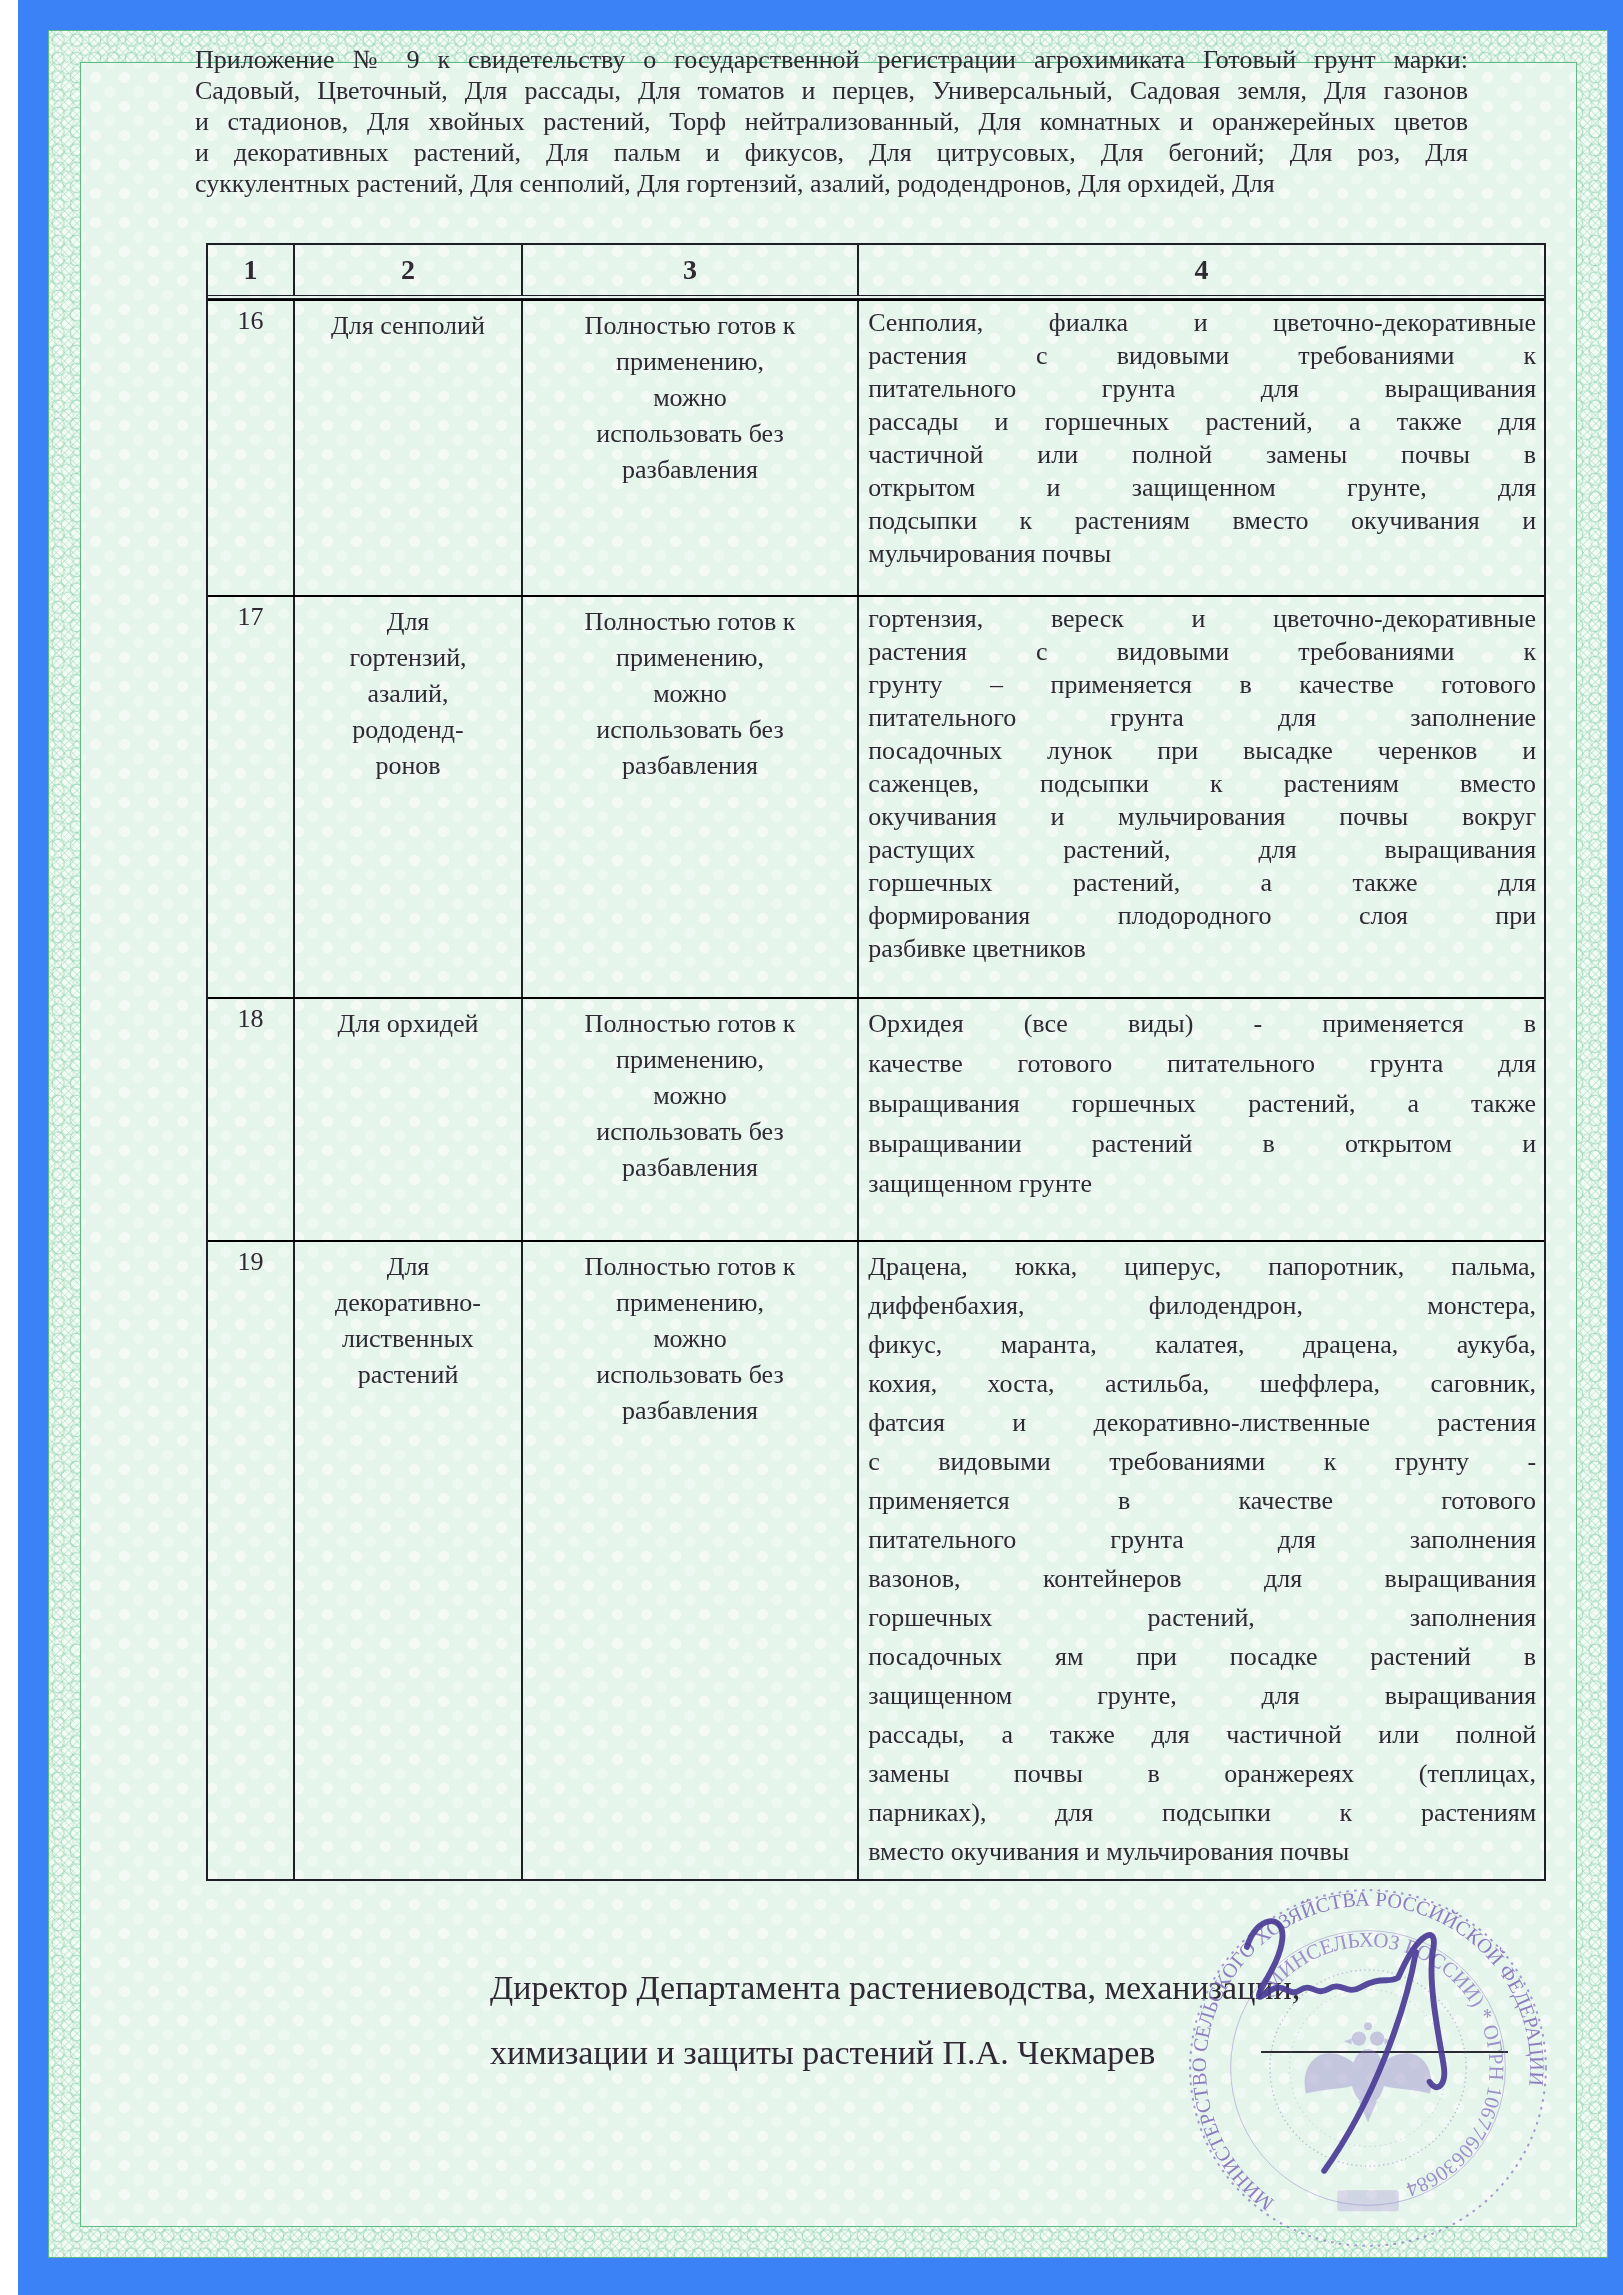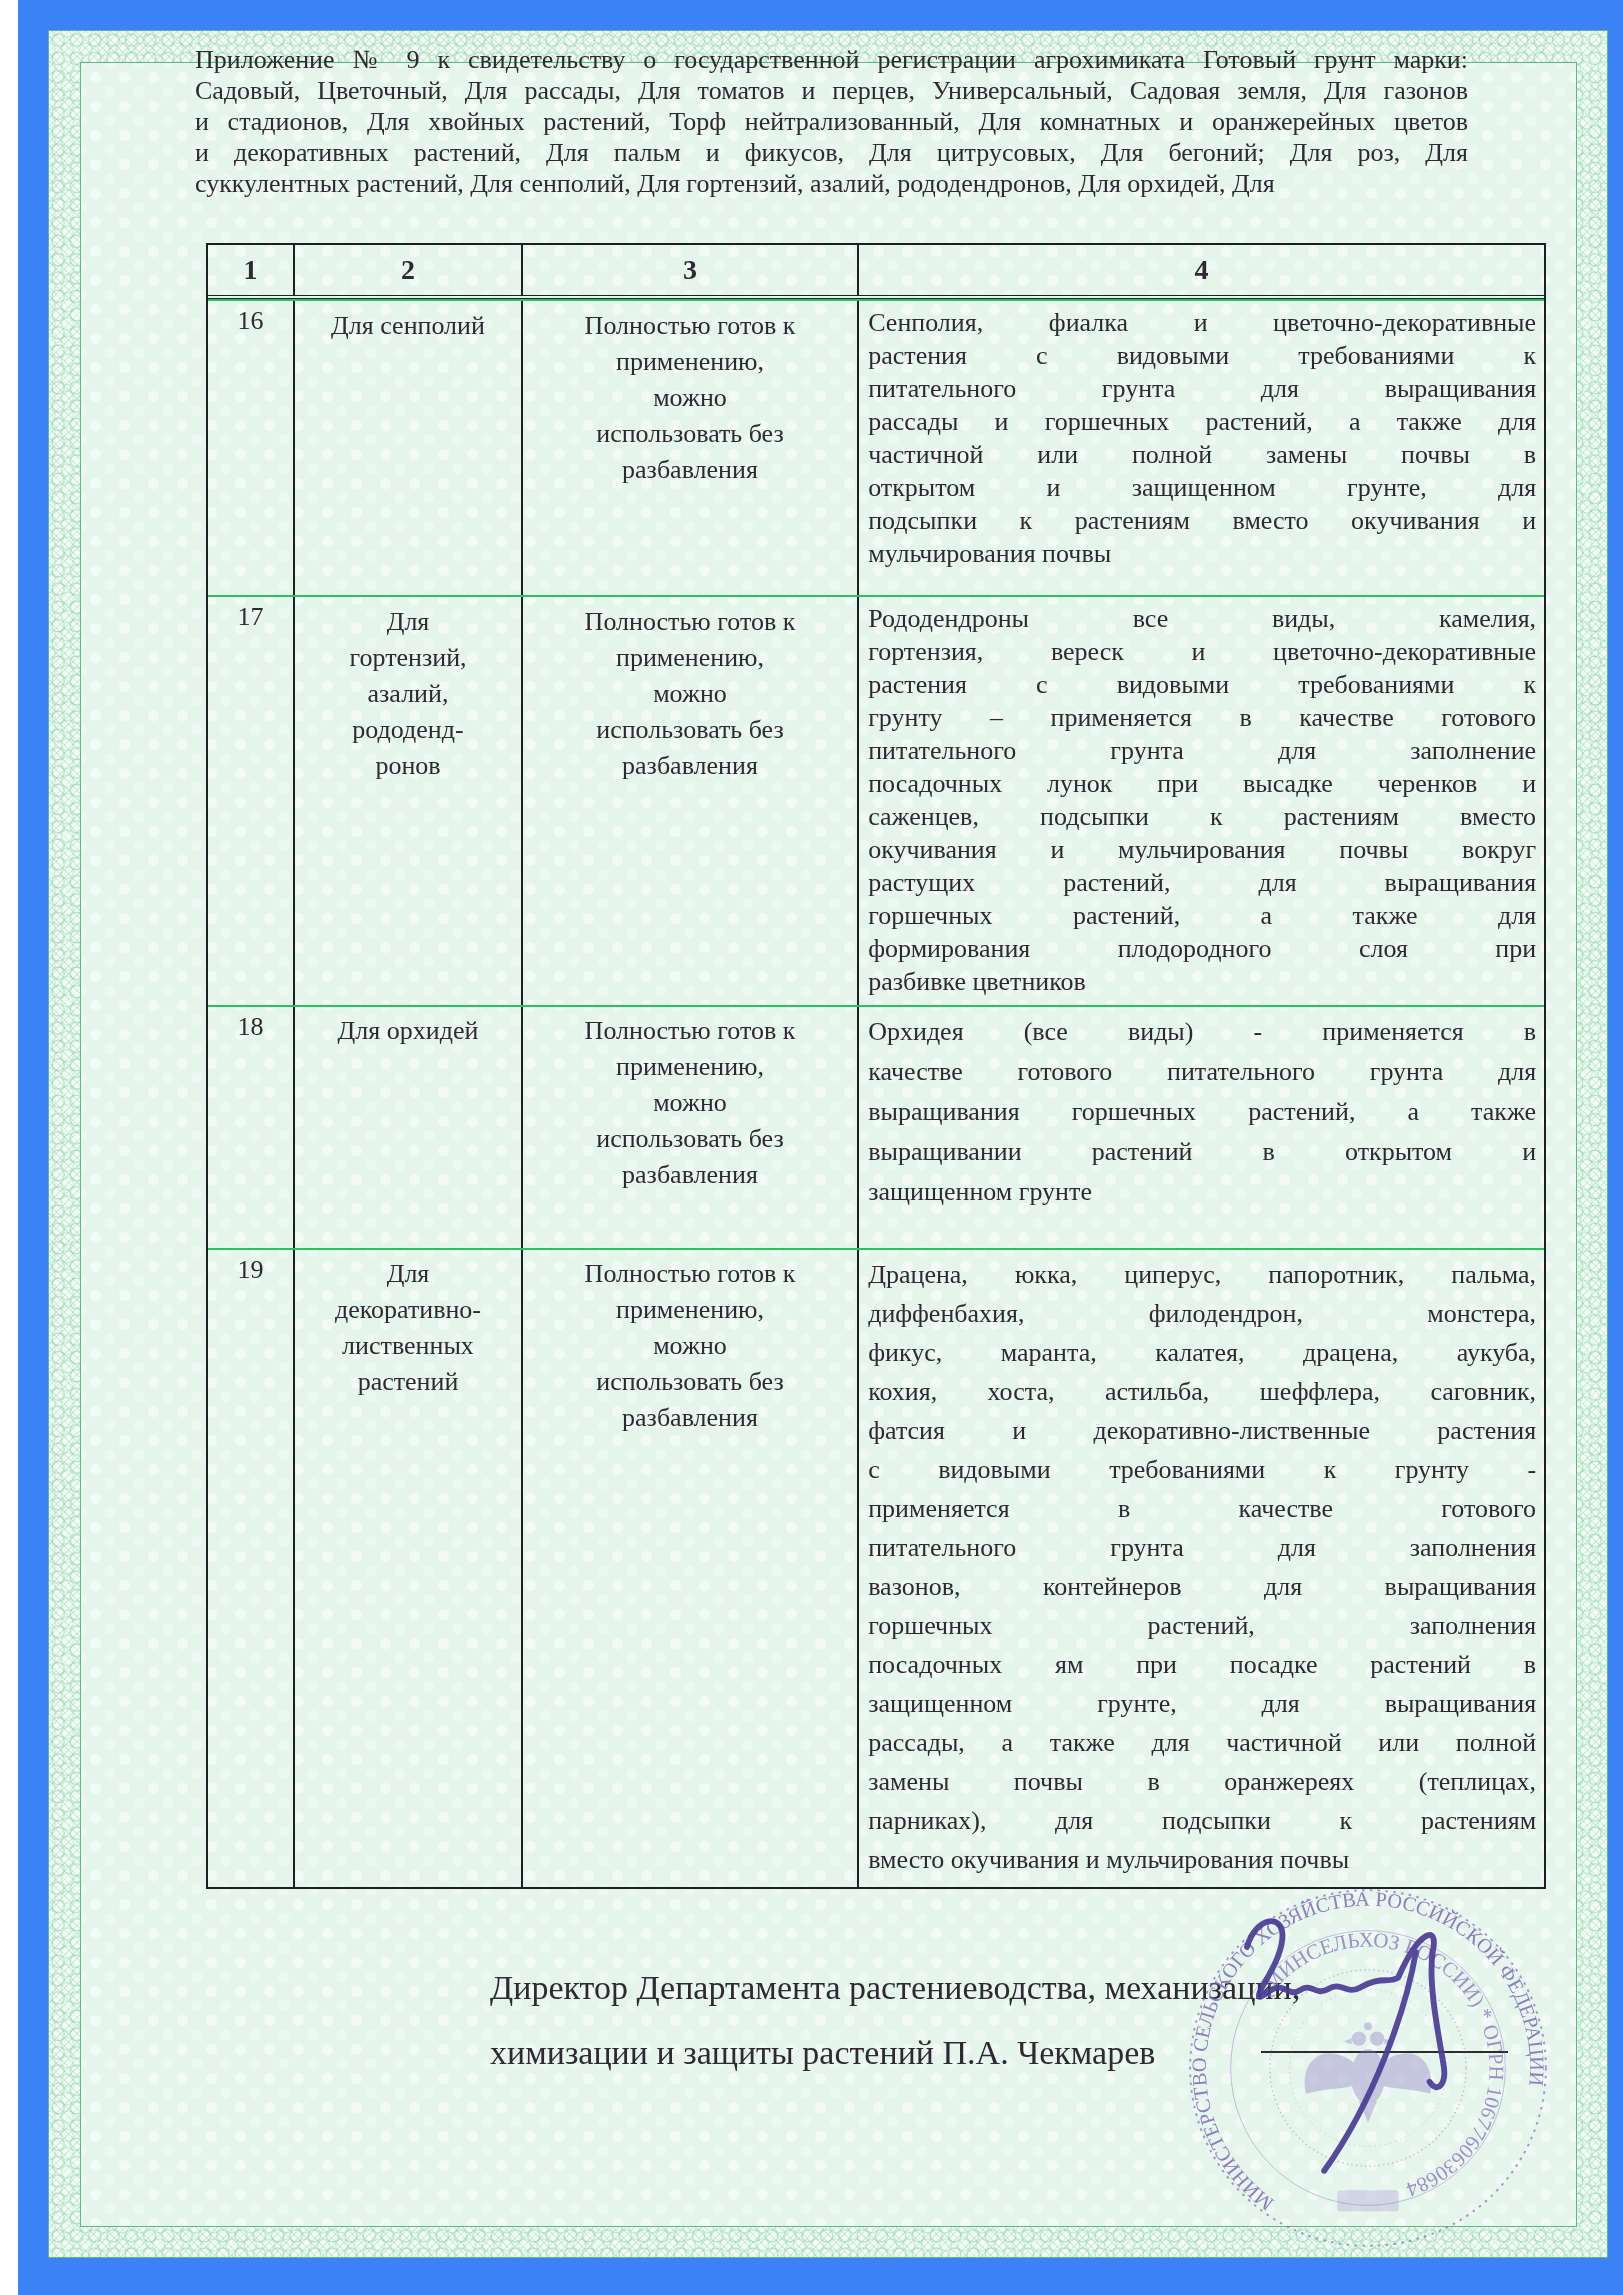--- a/index.html
+++ b/index.html
@@ -41,21 +41,21 @@
   .header-block .ln{line-height:31px;}
   .lines-just .ln{text-align:justify;text-align-last:justify;}
   .lines-just .ln:last-child{text-align-last:left;}
 
   
   .doc-table{
     position:absolute;left:188px;top:243px;width:1336px;
     border:2.6px solid #1e1e26;
     font-size:26px;
   }
-  .t-row{display:flex;border-top:2px solid #22c55e;}
+  .t-row{display:flex;border-top:2px solid #000000;}
   .t-row:first-child{border-top:none;border-bottom:4.6px double #1e1e26;}
   .t-row > div{box-sizing:border-box;}
   .c1{width:87px;border-right:2px solid #1e1e26;flex:none;}
   .c2{width:228px;border-right:2px solid #1e1e26;flex:none;}
   .c3{width:336px;border-right:2px solid #1e1e26;flex:none;}
   .c4{flex:1;}
   .t-head{height:50px;}
   .t-head > div{
     display:flex;align-items:center;justify-content:center;
     font-weight:bold;font-size:28px;
@@ -132,21 +132,20 @@
 гортензий,
 азалий,
 рододенд-
 ронов</div>
       <div class="c3 cell-ready">Полностью готов к
 применению,
 можно
 использовать без
 разбавления</div>
       <div class="c4 cell-desc lines-just">
-          <div class="ln">Рододендроны все виды, камелия,</div>
           <div class="ln">гортензия, вереск и цветочно-декоративные</div>
           <div class="ln">растения с видовыми требованиями к</div>
           <div class="ln">грунту – применяется в качестве готового</div>
           <div class="ln">питательного грунта для заполнение</div>
           <div class="ln">посадочных лунок при высадке черенков и</div>
           <div class="ln">саженцев, подсыпки к растениям вместо</div>
           <div class="ln">окучивания и мульчирования почвы вокруг</div>
           <div class="ln">растущих растений, для выращивания</div>
           <div class="ln">горшечных растений, а также для</div>
           <div class="ln">формирования плодородного слоя при</div>

